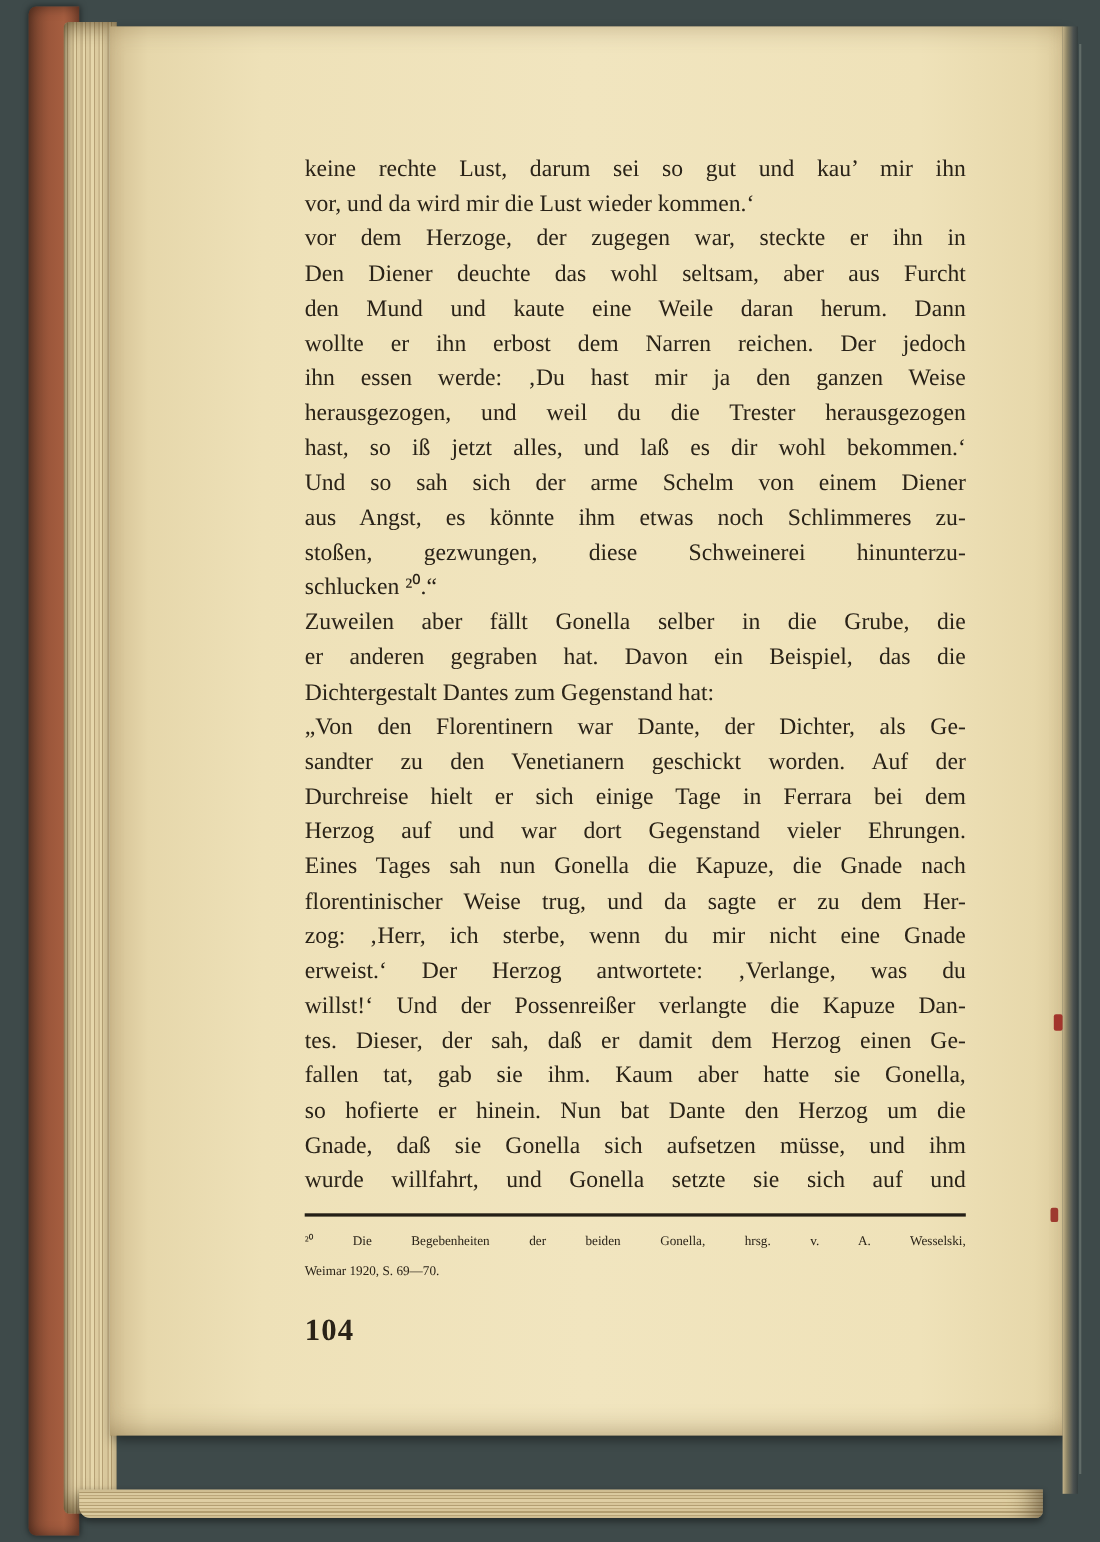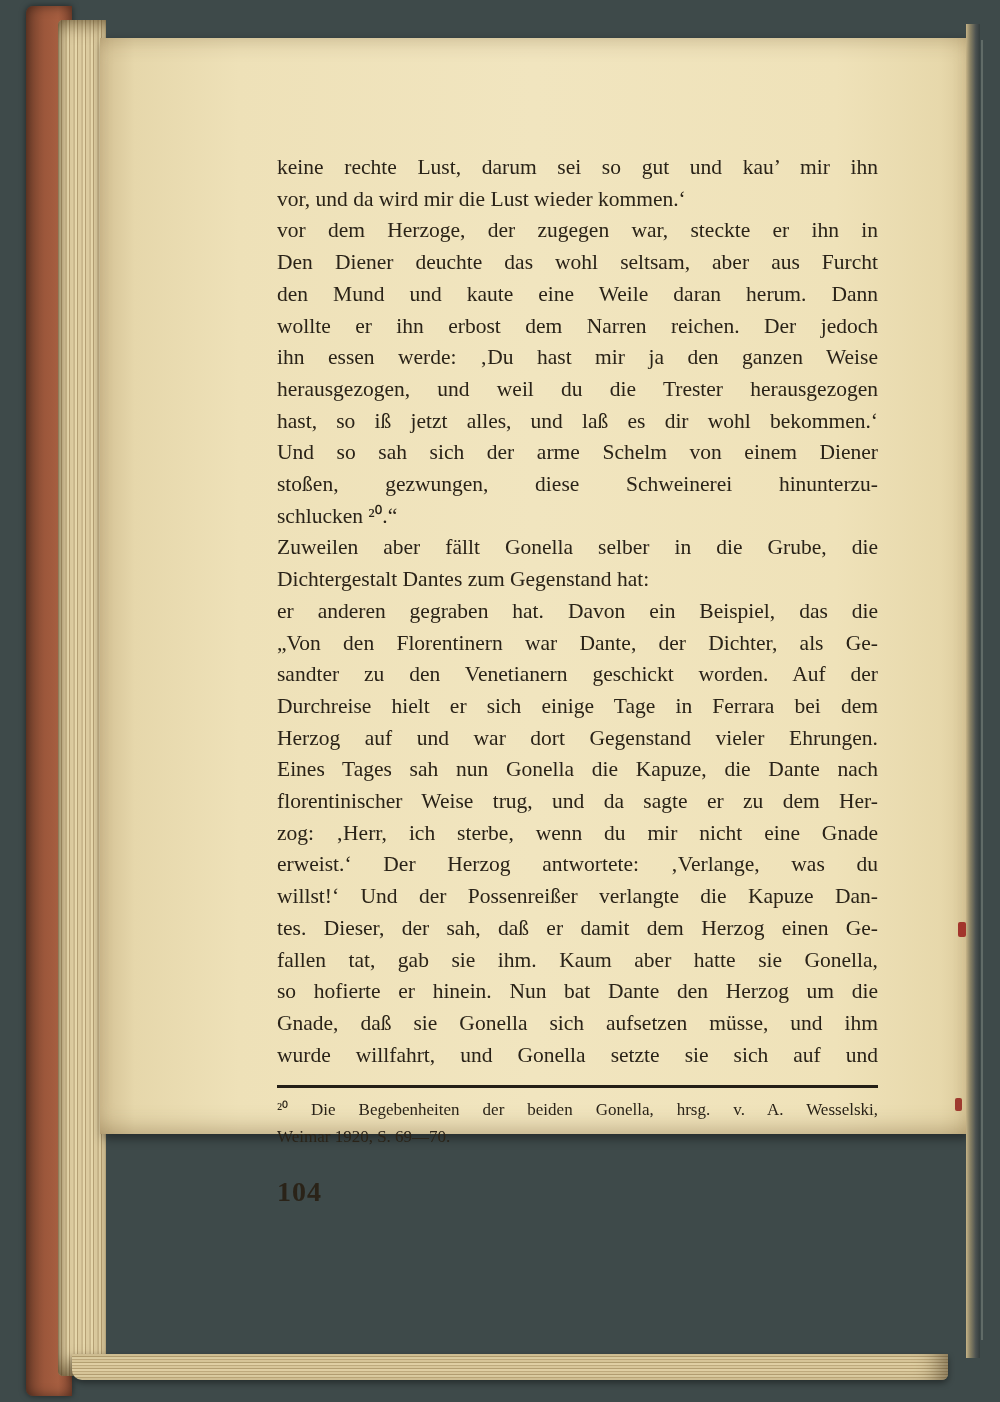--- a/index.html
+++ b/index.html
@@ -41,29 +41,28 @@
     background:
       repeating-linear-gradient(180deg,
         #dcca9d 0 2px, #b7a274 2px 3px,
         #e3d3a7 3px 5px, #c2ad7f 5px 6px);
     border-radius:0 0 6px 10px;
     box-shadow:inset -20px 0 24px -12px rgba(60,45,25,.6), 0 3px 6px rgba(0,0,0,.4);
   }
 
   
   .page {
-    position:absolute; left:100px; top:24px; width:866px; height:1096px;
+    position:absolute; left:100px; top:24px; width:866px; height:1281px;
     background:linear-gradient(90deg,
       #d3c093 0, #e6d7ab 4%, #eee1b8 16%,
       #f1e5bf 50%, #efe2b9 85%, #e7d8ab 97%, #dccb9d 100%);
     box-shadow:
       inset 0 12px 20px -10px rgba(120,95,55,.35),
       inset 0 -16px 22px -12px rgba(120,95,55,.45),
       3px 4px 10px rgba(0,0,0,.45);
-    margin-top: 14px;
   }
 
   
   .right-edge {
     position:absolute; left:966px; top:24px; width:14px; height:1334px;
     background:linear-gradient(90deg,#c6b488 0,#8a8265 30%,#4b5150 70%,#343d3d 100%);
   }
   .right-edge-line {
     position:absolute; left:981px; top:40px; width:2px; height:1300px;
     background:rgba(160,168,158,.35);
@@ -76,21 +75,21 @@
   
   .text-block {
     position:absolute; left:177px; top:114px; width:601px;
     color:#2a2318;
     font-size:21.5px; line-height:31.7px;
   }
   .line { text-align:justify; text-align-last:justify; }
   .line.last { text-align-last:left; }
 
   .footnote-rule { margin-top:14px; width:100%; height:3px; background:#241f16; }
-  .footnote { margin-top:9px; font-size:17px; line-height:26.5px;font-family:Liberation Serif, serif; }
+  .footnote { margin-top:9px; font-size:12px; line-height:26.5px;font-family:Liberation Serif, serif; }
   .fline { text-align:justify; text-align-last:justify; }
   .fline.last { text-align-last:left; }
 
   .page-number { margin-top:26px; font-size:28px; font-weight:bold; letter-spacing:1px; }
 </style>
 </head>
 <body>
 
 <div class="scene">
 
@@ -108,36 +107,37 @@
 
       <div class="paragraph">
         <div class="line">vor dem Herzoge, der zugegen war, steckte er ihn in</div>
         <div class="line">Den Diener deuchte das wohl seltsam, aber aus Furcht</div>
         <div class="line">den Mund und kaute eine Weile daran herum. Dann</div>
         <div class="line">wollte er ihn erbost dem Narren reichen. Der jedoch</div>
         <div class="line">ihn essen werde: ‚Du hast mir ja den ganzen Weise</div>
         <div class="line">herausgezogen, und weil du die Trester herausgezogen</div>
         <div class="line">hast, so iß jetzt alles, und laß es dir wohl bekommen.‘</div>
         <div class="line">Und so sah sich der arme Schelm von einem Diener</div>
+        <div class="line">aus Angst, es könnte ihm etwas noch Schlimmeres zu-</div>
         <div class="line">stoßen, gezwungen, diese Schweinerei hinunterzu-</div>
         <div class="line last">schlucken ²⁰.“</div>
       </div>
 
       <div class="paragraph">
         <div class="line">Zuweilen aber fällt Gonella selber in die Grube, die</div>
+        <div class="line">er anderen gegraben hat. Davon ein Beispiel, das die</div>
         <div class="line last">Dichtergestalt Dantes zum Gegenstand hat:</div>
-        <div class="line">er anderen gegraben hat. Davon ein Beispiel, das die</div>
       </div>
 
       <div class="paragraph">
         <div class="line">„Von den Florentinern war Dante, der Dichter, als Ge-</div>
         <div class="line">sandter zu den Venetianern geschickt worden. Auf der</div>
         <div class="line">Durchreise hielt er sich einige Tage in Ferrara bei dem</div>
         <div class="line">Herzog auf und war dort Gegenstand vieler Ehrungen.</div>
-        <div class="line">Eines Tages sah nun Gonella die Kapuze, die Dante nach</div>
+        <div class="line">Eines Tages sah nun Gonella die Kapuze, die Gnade nach</div>
         <div class="line">florentinischer Weise trug, und da sagte er zu dem Her-</div>
         <div class="line">zog: ‚Herr, ich sterbe, wenn du mir nicht eine Gnade</div>
         <div class="line">erweist.‘ Der Herzog antwortete: ‚Verlange, was du</div>
         <div class="line">willst!‘ Und der Possenreißer verlangte die Kapuze Dan-</div>
         <div class="line">tes. Dieser, der sah, daß er damit dem Herzog einen Ge-</div>
         <div class="line">fallen tat, gab sie ihm. Kaum aber hatte sie Gonella,</div>
         <div class="line">so hofierte er hinein. Nun bat Dante den Herzog um die</div>
         <div class="line">Gnade, daß sie Gonella sich aufsetzen müsse, und ihm</div>
         <div class="line">wurde willfahrt, und Gonella setzte sie sich auf und</div>
       </div>

